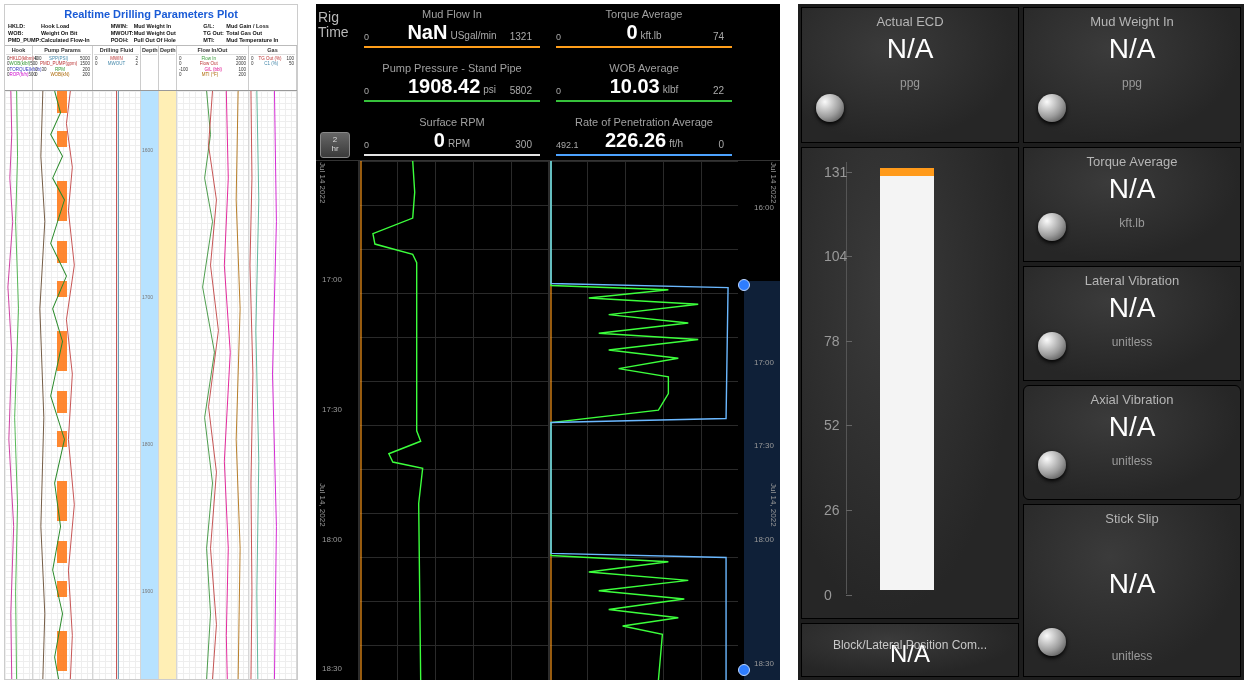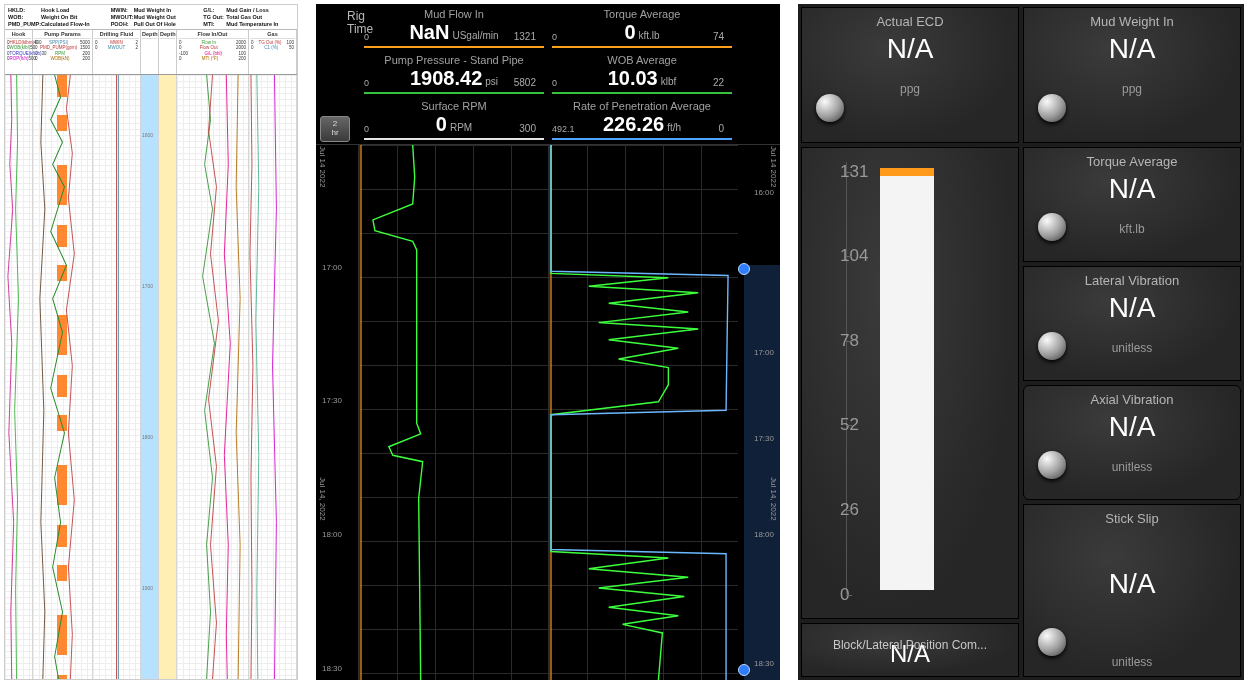--- a/index.html
+++ b/index.html
@@ -107,31 +107,30 @@
     height: 676px;
     background: #000;
     color: #c6c6c6;
     font-size: 10px;
     display: grid;
     grid-template-columns: 42px 1fr 42px;
     grid-template-rows: auto 1fr;
     overflow:hidden;
   }
   .panel2 .side-label {
-    font-size: 12px;
+    font-size: 14px;
     color: #b8b8b8;
     padding: 6px 2px;
     line-height: 1.1;
-    margin-left: 29px;
   }
   .panel2 .top-center {
     display: grid;
     grid-template-columns: 1fr 1fr;
     grid-template-rows: repeat(3, auto);
-    gap: 0;
+    gap: 8px;
     padding: 2px 2px 0;
   }
   .metric {
     padding: 2px 4px 4px;
     position: relative;
   }
   .metric .mname {
     text-align: center;
     font-size: 11px;
     color: #a0a0a0;
@@ -232,21 +231,21 @@
     background: radial-gradient(ellipse at 40% 30%, #3b3b3b, #262626 70%);
     border: 1px solid #000;
     position: relative;
     display: flex;
     flex-direction: column;
     align-items: center;
     padding-top: 6px;
   }
   .gcard .gtitle { font-size: 13px; color: #b5b5b5; }
   .gcard .gval { font-size: 28px; color: #fff; font-weight: 500; margin-top: 4px; }
-  .gcard .gunit { font-size: 12px; color: #9a9a9a; margin-top: 17px; }
+  .gcard .gunit { font-size: 12px; color: #9a9a9a; margin-top: 11px; }
   .gcard .knob {
     position: absolute;
     left: 14px;
     bottom: 20px;
     width: 28px; height: 28px; border-radius: 50%;
     background: radial-gradient(circle at 32% 28%, #fafafa, #9c9c9c 55%, #3a3a3a);
     box-shadow: 0 2px 4px #000;
   }
   .gcard.ecd   { grid-column:1; grid-row:1; }
   .gcard.mwin  { grid-column:2; grid-row:1; }
@@ -258,21 +257,21 @@
     grid-column:1; grid-row: 2 / span 4;
     background: radial-gradient(ellipse at 40% 30%, #3b3b3b, #262626 70%);
     border:1px solid #000;
     position:relative;
     display:flex; align-items:center; justify-content:center;
   }
   .bar-block .scale {
     position:absolute; left:44px; top:14px; bottom:24px; width:1px;
     background:#555;
   }
-  .bar-block .tick { position:absolute; left:38px; font-size:17px; color:#999; transform:translateY(-50%); }
+  .bar-block .tick { position:absolute; left:22px; font-size:14px; color:#999; transform:translateY(-50%); }
   .bar-block .tickline { position:absolute; left:44px; width:6px; height:1px; background:#666; }
   .bar-block .bar {
     position:absolute; left:78px; width:54px; top:20px; bottom:28px;
     background:#f4f4f4;
   }
   .bar-block .bar .cap {
     position:absolute; top:0; left:0; right:0; height:8px; background:#ff9a1a;
   }
   .blockpos {
     grid-column:1; grid-row:5 / span 2;
@@ -290,20 +289,21 @@
   
   .gcard.sslip { grid-row:5 / span 2; }
 
   
   svg { overflow: visible; }
 </style>
 </head>
 <body>
 
 <div class="panel1">
+  <div class="title">Realtime Drilling Parameters Plot</div>
   <div class="legend">
     <span class="k">HKLD:</span>
       <span>Hook Load</span>
     <span class="k">MWIN:</span>
       <span>Mud Weight In</span>
     <span class="k">G/L:</span>
       <span>Mud Gain / Loss</span>
     <span class="k">WOB:</span>
       <span>Weight On Bit</span>
     <span class="k">MWOUT:</span>

